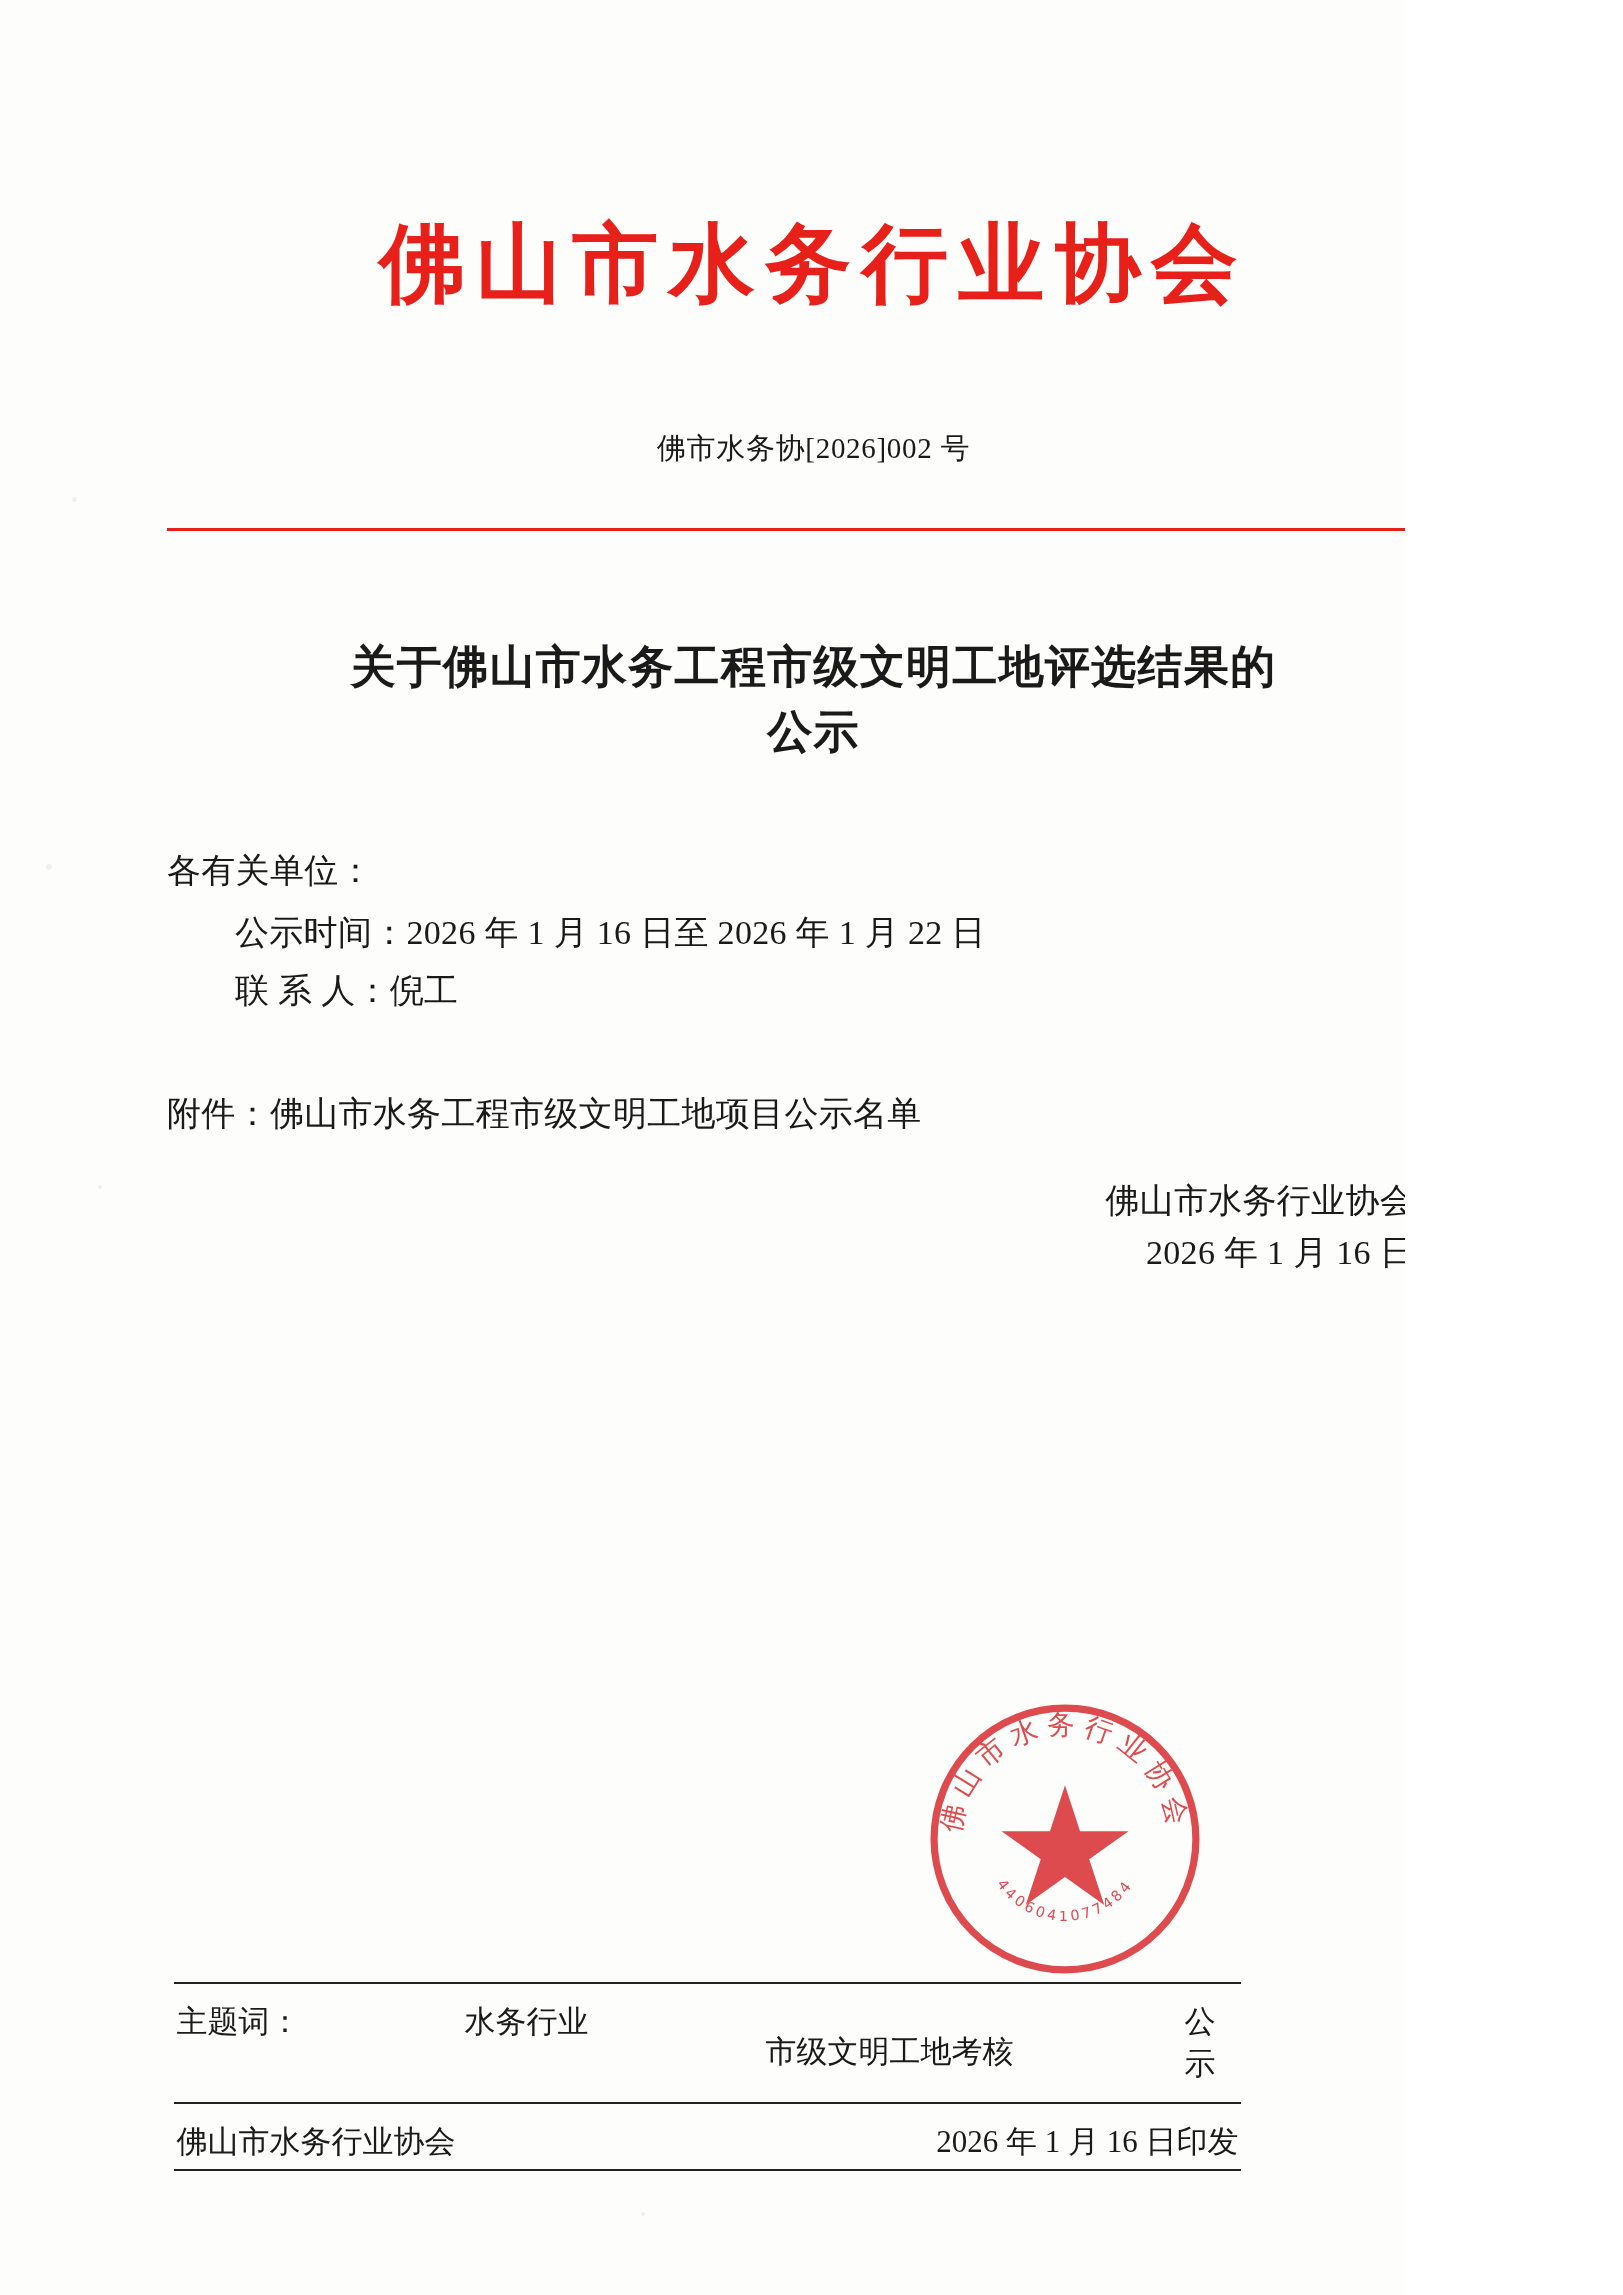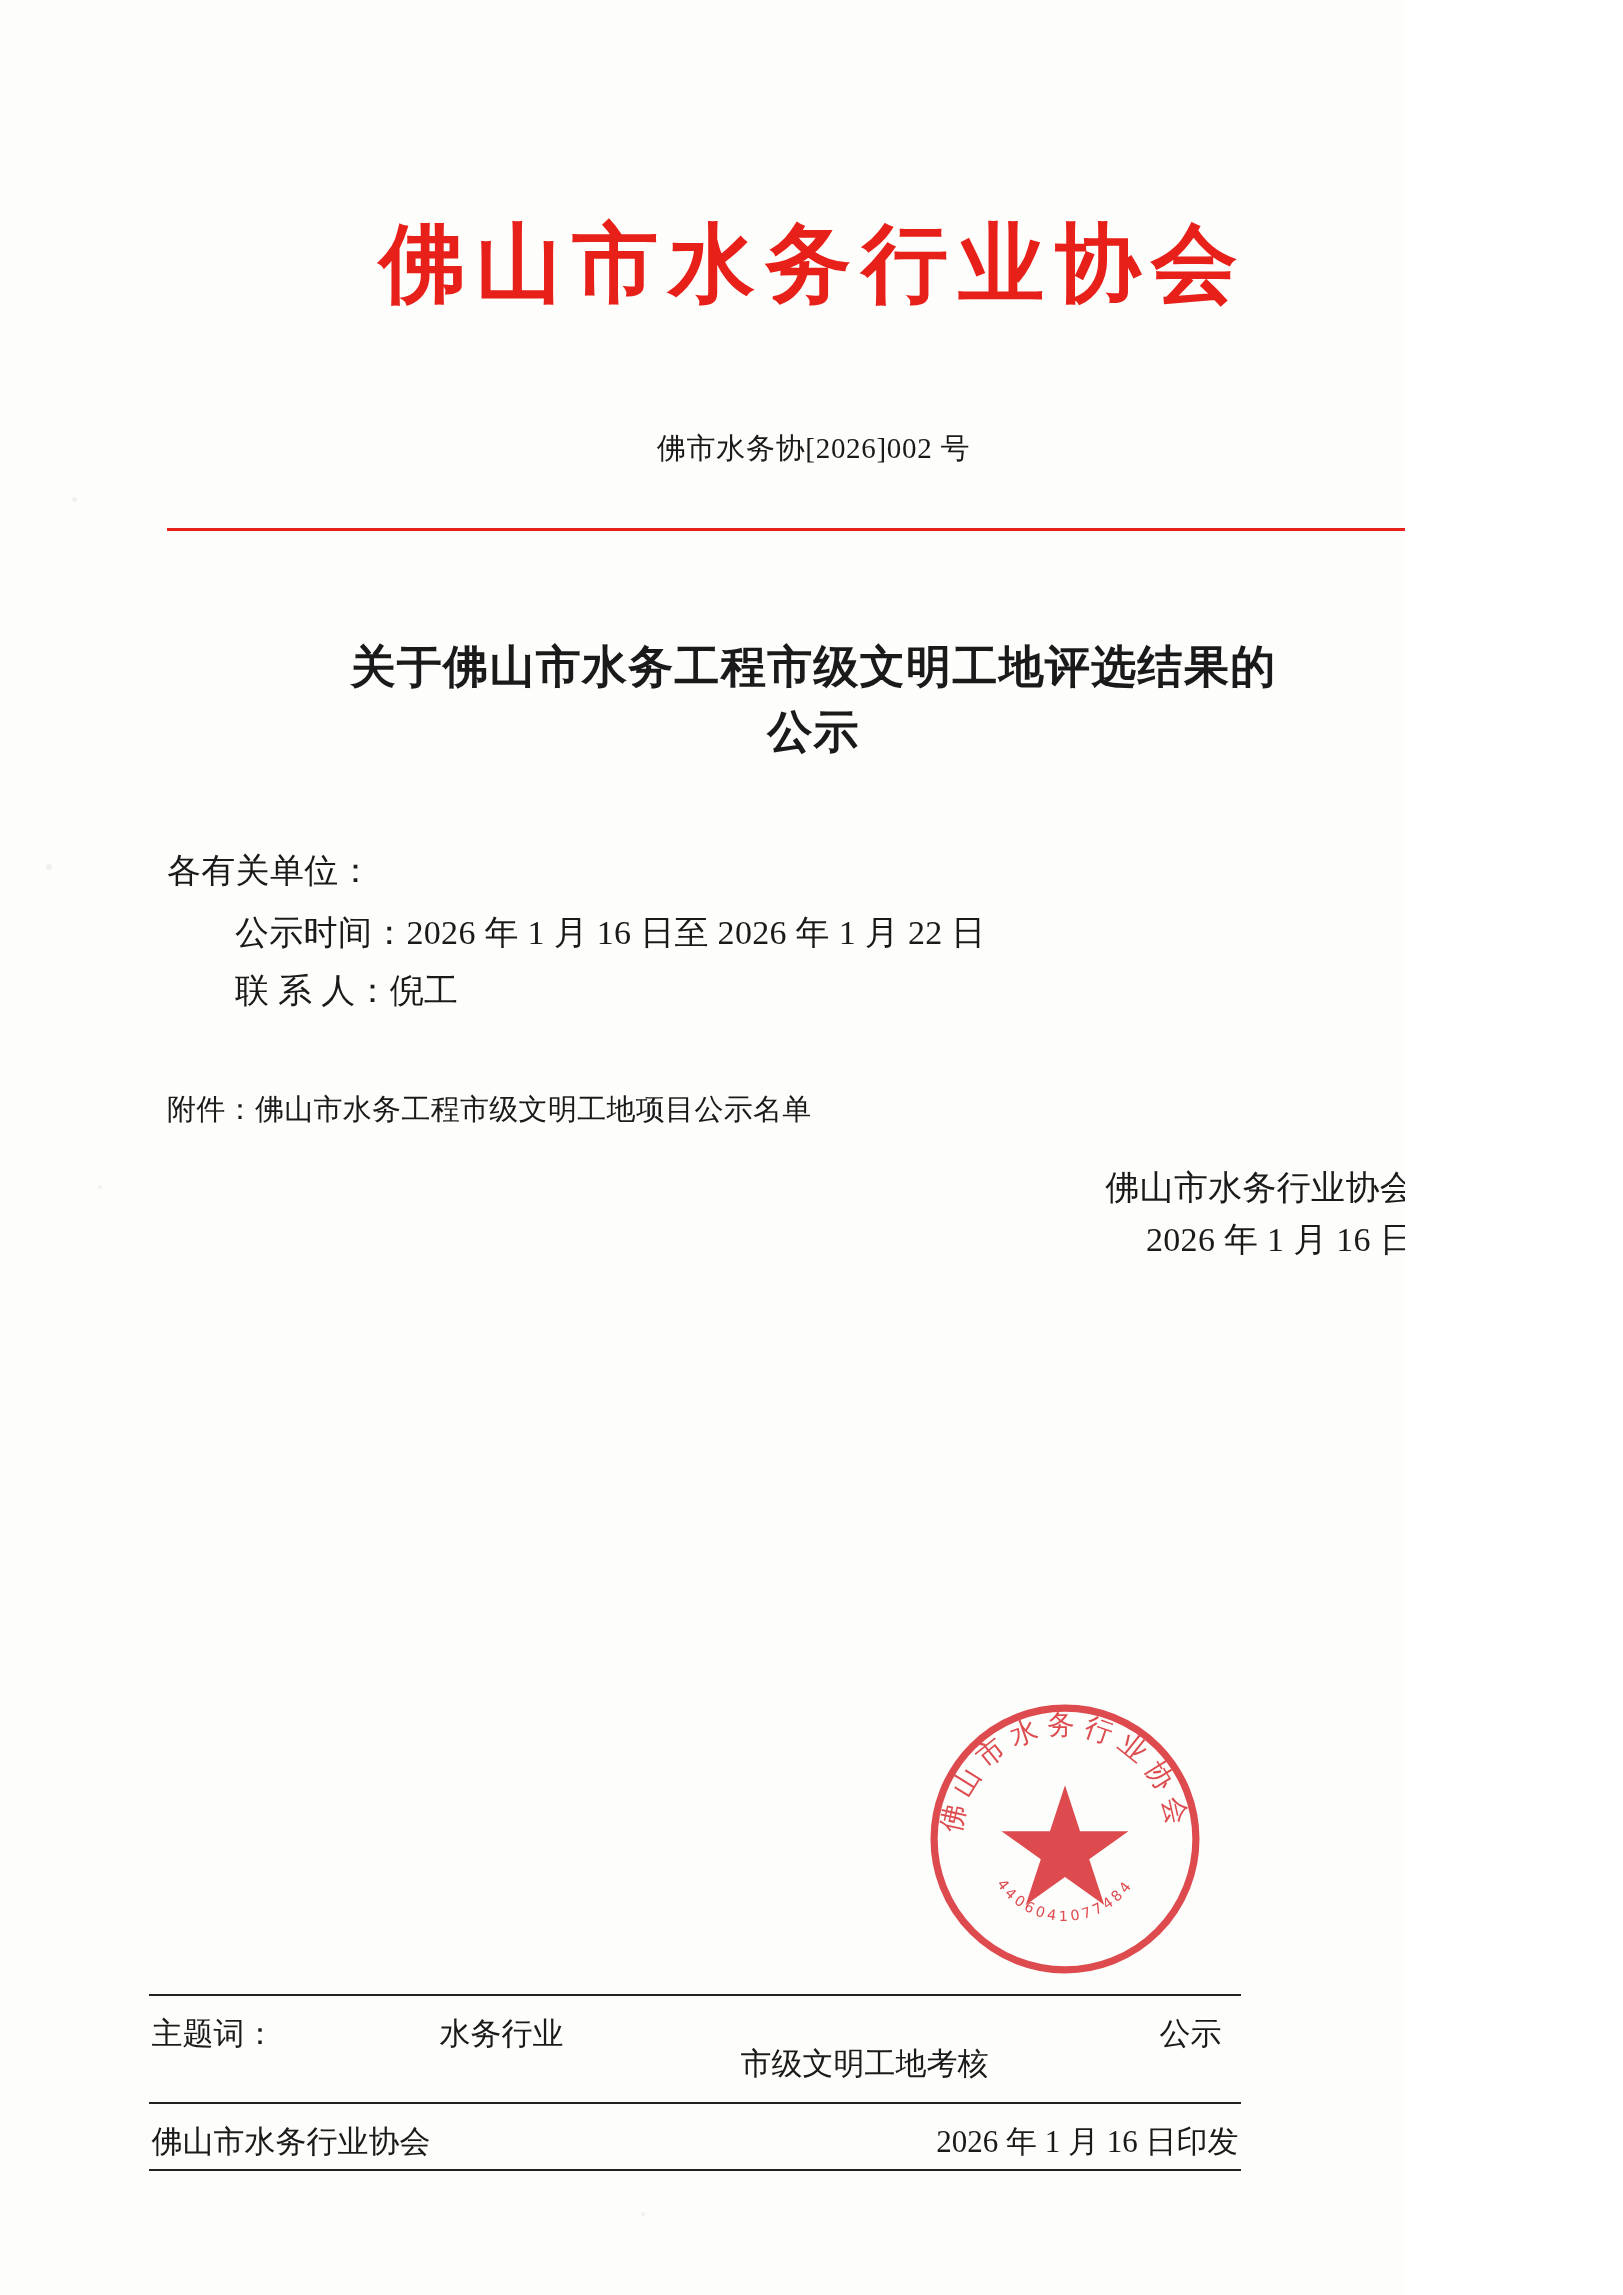--- a/index.html
+++ b/index.html
@@ -78,21 +78,21 @@
     margin: 0 0 3.9px 0;
     text-indent: 68px;
     text-align: justify;
   }
   .info-line {
     margin: 0 0 2.6px 0;
     padding-left: 68px;
   }
   .attachment-line {
     margin-top: 68px;
-    font-size: 29px;
+    font-size: 34px;
   }
   .signature {
     margin-top: 19.6px;
     text-align: right;
     padding-right: 46px;
     font-size: 34px;
     line-height: 1.55;
     position: relative;
     z-index: 3;
   }
@@ -102,21 +102,21 @@
     right: 196px;
     top: 1695px;
     width: 288px;
     height: 288px;
     z-index: 2;
     opacity: .82;
     pointer-events: none;
   }
   .footer {
     position: absolute;
-    left: 149px;
+    left: 174px;
     right: 164px;
     bottom: 124px;
   }
   .footer-rule {
     height: 2px;
     background: #222;
     width: 100%;
   }
   .footer-row {
     display: flex;

